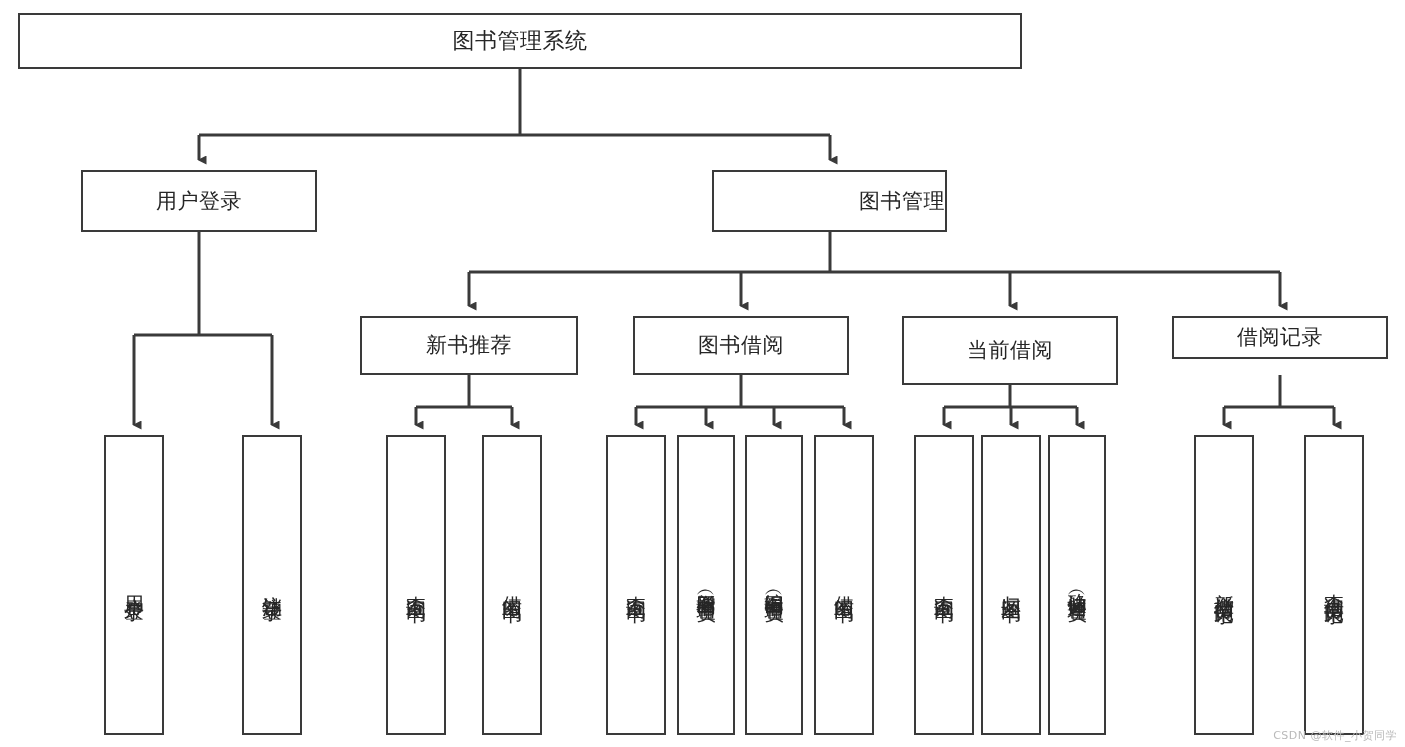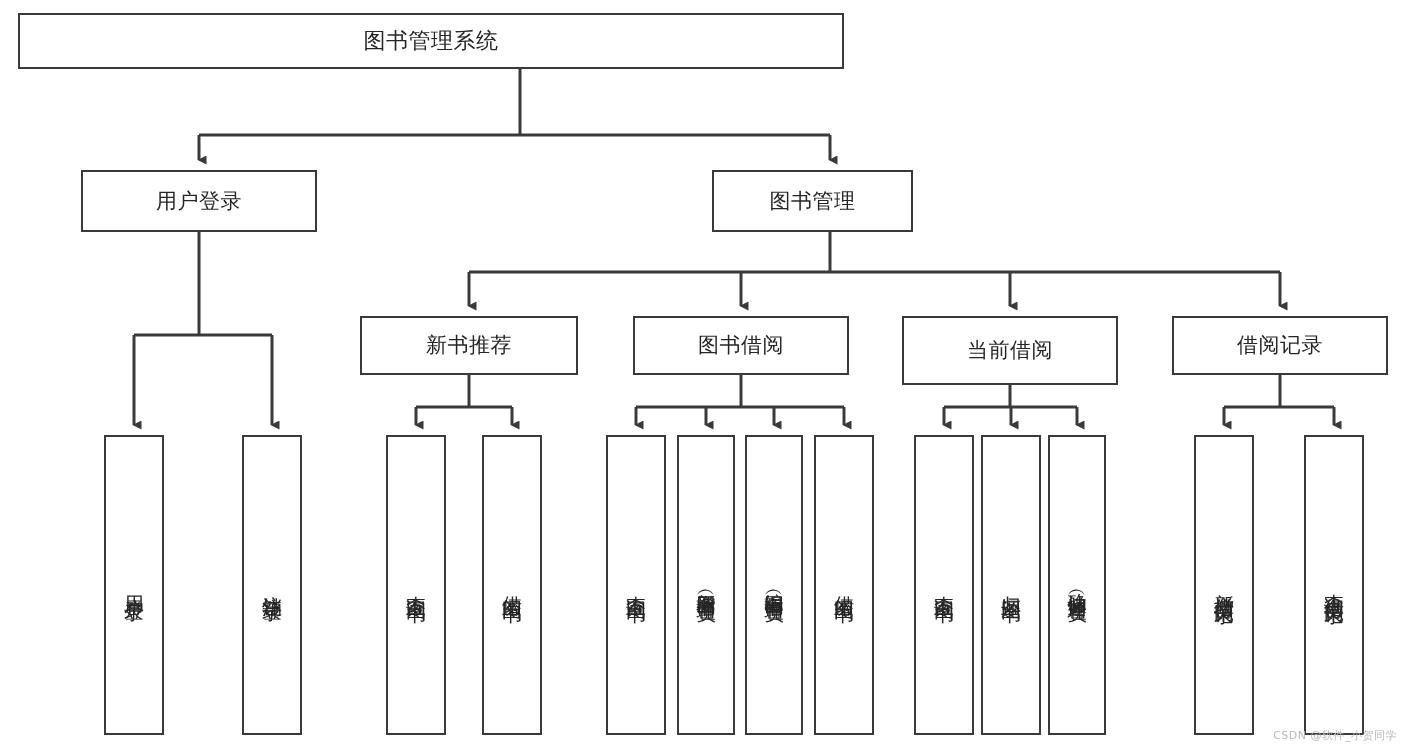--- a/index.html
+++ b/index.html
@@ -126,41 +126,41 @@
       <path d="M 1011 407 L 1011 425" marker-end="url(#arrow)"></path>
       <path d="M 1077 407 L 1077 425" marker-end="url(#arrow)"></path>
 
       <path d="M 1280 375 L 1280 407"></path>
       <path d="M 1224 407 L 1334 407"></path>
       <path d="M 1224 407 L 1224 425" marker-end="url(#arrow)"></path>
       <path d="M 1334 407 L 1334 425" marker-end="url(#arrow)"></path>
     </g>
   </svg>
 
-  <div class="node h root" style="left: 18px; top: 13px; width: 826px; height: 56px;">
+  <div class="node h root" style="left: 18px; top: 13px; width: 1004px; height: 56px;">
     <span class="label">图书管理系统</span>
   </div>
 
   <div class="node h" style="left: 81px; top: 170px; width: 236px; height: 62px;">
     <span class="label">用户登录</span>
   </div>
-  <div class="node h" style="left: 712px; top: 170px; width: 201px; height: 62px;">
+  <div class="node h" style="left: 712px; top: 170px; width: 235px; height: 62px; justify-content: flex-end;">
     <span class="label">图书管理</span>
   </div>
 
   <div class="node h" style="left: 360px; top: 316px; width: 218px; height: 59px;">
     <span class="label">新书推荐</span>
   </div>
   <div class="node h" style="left: 633px; top: 316px; width: 216px; height: 59px;">
     <span class="label">图书借阅</span>
   </div>
   <div class="node h" style="left: 902px; top: 316px; width: 216px; height: 69px;">
     <span class="label">当前借阅</span>
   </div>
-  <div class="node h" style="left: 1172px; top: 316px; width: 216px; height: 59px;">
+  <div class="node h" style="left: 1172px; top: 316px; width: 216px; height: 43px;">
     <span class="label">借阅记录</span>
   </div>
 
   <div class="node v" style="left: 104px; top: 435px; width: 60px; height: 300px;">
     <span class="label">用户登录</span>
   </div>
   <div class="node v" style="left: 242px; top: 435px; width: 60px; height: 300px;">
     <span class="label">注销登录</span>
   </div>
   <div class="node v" style="left: 386px; top: 435px; width: 60px; height: 300px;">

